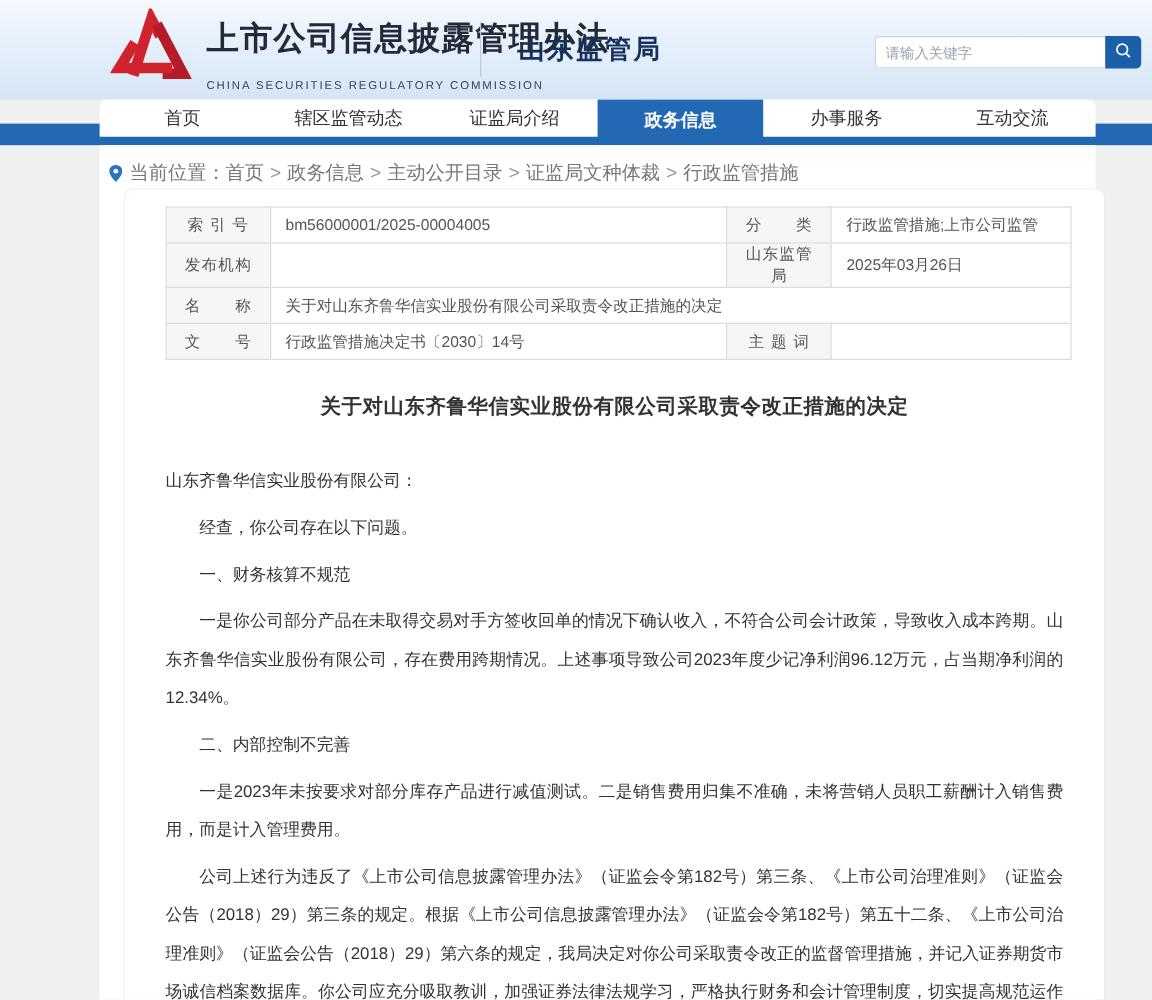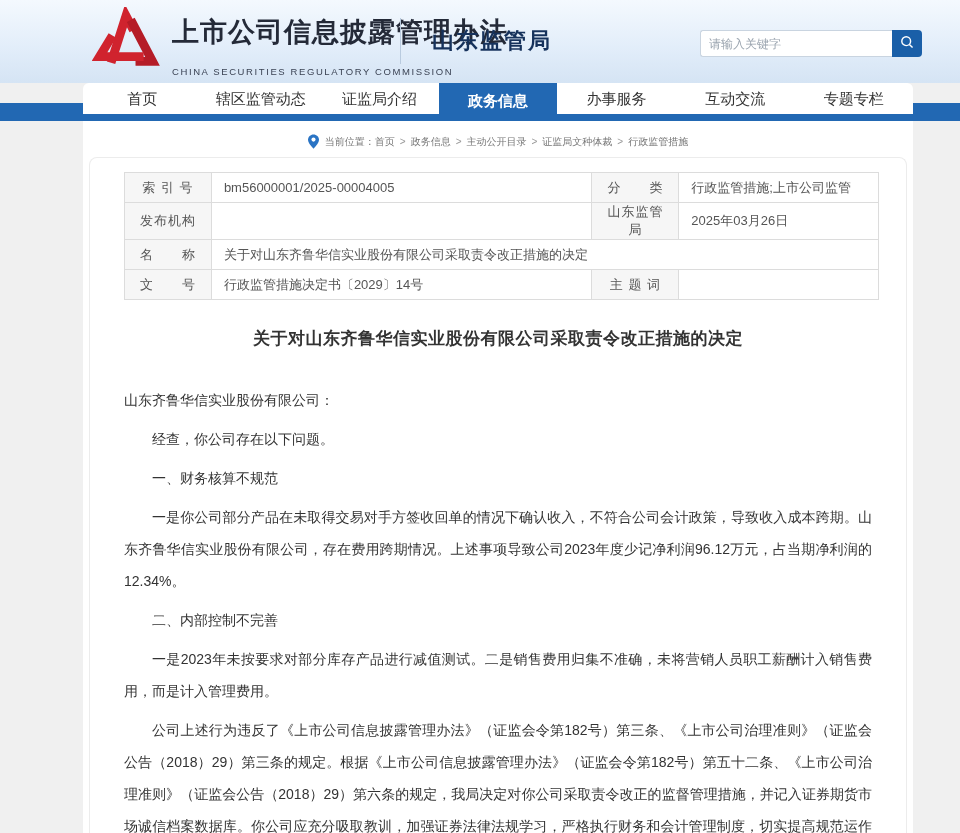--- a/index.html
+++ b/index.html
@@ -8,44 +8,44 @@
 
   
   .header { position:absolute; left:0; top:0; width:960px; height:83px;
     background:linear-gradient(180deg,#f4f9fe 0%,#e3eefa 55%,#d5e4f4 100%); }
   .logo { position:absolute; left:92px; top:7px; width:68px; height:68px; }
   .org { position:absolute; left:172px; top:14px; }
   .org-cn { font-size:27px; font-weight:bold; color:#242a38; letter-spacing:1px; }
   .org-en { font-size:9.5px; color:#3b4354; letter-spacing:1.6px; margin-top:16px; font-weight:normal; }
   .hdr-divider { position:absolute; left:400px; top:18px; width:1px; height:46px; background:#b9cbdf; }
   .bureau { position:absolute; left:432px; top:26px; font-size:22px; font-weight:bold; color:#16325c; letter-spacing:2px; }
-  .search { position:absolute; left:700px; top:30px; display:flex; }
+  .search { position:absolute; left:729px; top:30px; display:flex; }
   .search input { width:192px; height:27px; border:1px solid #c9d4e0; border-right:none;
     border-radius:3px 0 0 3px; padding:0 8px; font-size:12px; color:#333; background:#fff; outline:none; }
   .search input::placeholder { color:#9aa4af; }
   .search button { width:30px; height:27px; background:#1a5fa8; border:none; border-radius:0 4px 4px 0;
     cursor:pointer; display:flex; align-items:center; justify-content:center; }
 
   
   .nav-wrap { position:absolute; left:0; top:83px; width:960px; height:38px; }
   .nav-bluebar { position:absolute; left:0; top:20px; width:960px; height:18px; background:#2268b3; }
   .nav-tabs { position:absolute; left:83px; top:0; width:830px; height:31px; background:#fff;
     border-radius:6px 6px 0 0; display:flex; }
   .nav-item { flex:1; height:31px; line-height:31px; text-align:center; font-size:15px;
     color:#333; cursor:pointer; }
   .nav-item.active { height:38px; line-height:36px; background:#2268b3; color:#fff; font-weight:bold; }
 
   
   .container { position:absolute; left:83px; top:121px; width:830px; height:712px; background:#fff; }
-  .breadcrumb { padding:13px 8px 10px 8px; font-size:10px; color:#777; display:flex; align-items:center;justify-content:center; }
+  .breadcrumb { padding:13px 8px 10px 8px; font-size:16px; color:#777; display:flex; align-items:center; }
   .breadcrumb .pin { margin-right:6px; display:inline-flex; }
   .crumb-link { color:#777; cursor:pointer; }
   .crumb-sep { margin:0 5px; color:#999; }
 
-  .content-card { position:absolute; left:6px; top:36px; width:818px; height:676px;
+  .content-card { position:absolute; left:20px; top:36px; width:818px; height:676px;
     background:#fff; border:1px solid #ececec; border-bottom:none; border-radius:8px 8px 0 0; }
 
   
   table.meta { border-collapse:collapse; margin:14px 0 0 34px; width:755px;
     font-size:13px; table-layout:fixed; }
   table.meta td { border:1px solid #dcdcdc; height:30px; padding:0 12px; color:#555; }
   td.lbl { background:#f6f6f6; color:#666; text-align:center; width:84px; padding:0 6px;
     letter-spacing:1px; }
   td.val-l { width:368px; }
   td.lbl2 { width:84px; }
@@ -93,21 +93,20 @@
 
 <div class="nav-wrap">
   <div class="nav-bluebar"></div>
   <div class="nav-tabs">
     <div class="nav-item">首页</div>
     <div class="nav-item">辖区监管动态</div>
     <div class="nav-item">证监局介绍</div>
     <div class="nav-item active">政务信息</div>
     <div class="nav-item">办事服务</div>
     <div class="nav-item">互动交流</div>
-    <div class="nav-item">专题专栏</div>
   </div>
 </div>
 
 <div class="container">
 
   <div class="breadcrumb">
     <span class="pin">
       <svg viewBox="0 0 14 18" width="11" height="15">
         <path d="M7 0C3.1 0 0 3 0 6.7 0 11.5 7 18 7 18s7-6.5 7-11.3C14 3 10.9 0 7 0z" fill="#2a74c4"></path>
         <circle cx="7" cy="6.6" r="2.6" fill="#fff"></circle>
@@ -140,21 +139,21 @@
         <td class="val-l"></td>
         <td class="lbl lbl2">山东监管局</td>
         <td class="val-r">2025年03月26日</td>
       </tr>
       <tr>
         <td class="lbl">名　　称</td>
         <td colspan="3">关于对山东齐鲁华信实业股份有限公司采取责令改正措施的决定</td>
       </tr>
       <tr>
         <td class="lbl">文　　号</td>
-        <td class="val-l">行政监管措施决定书〔2029〕14号</td>
+        <td class="val-l">行政监管措施决定书〔2030〕14号</td>
         <td class="lbl lbl2">主 题 词</td>
         <td class="val-r"></td>
       </tr>
     </tbody>
       </table>
 
     <h1 class="doc-title">关于对山东齐鲁华信实业股份有限公司采取责令改正措施的决定</h1>
 
     <div class="article">
       <p>山东齐鲁华信实业股份有限公司：</p>

